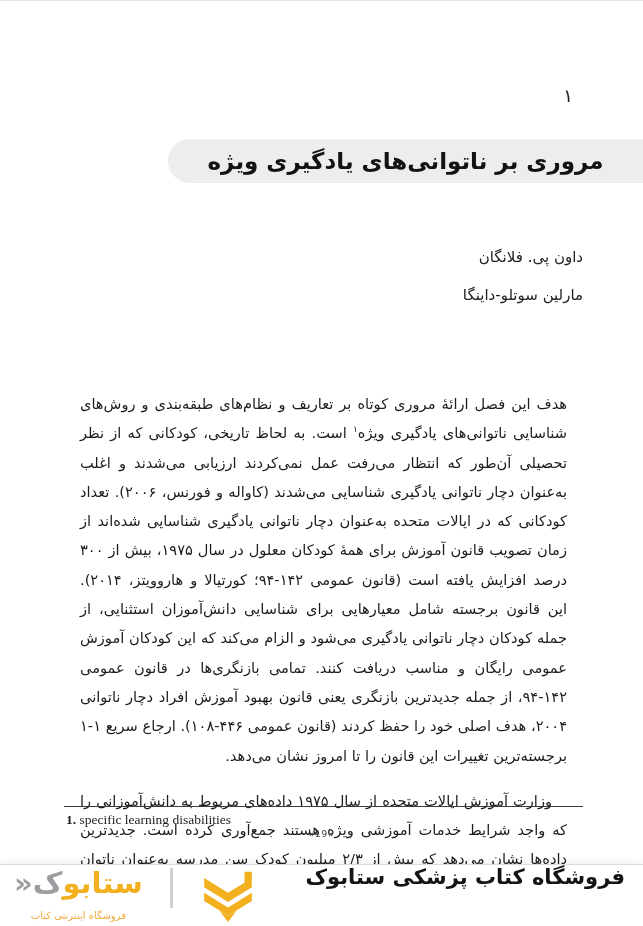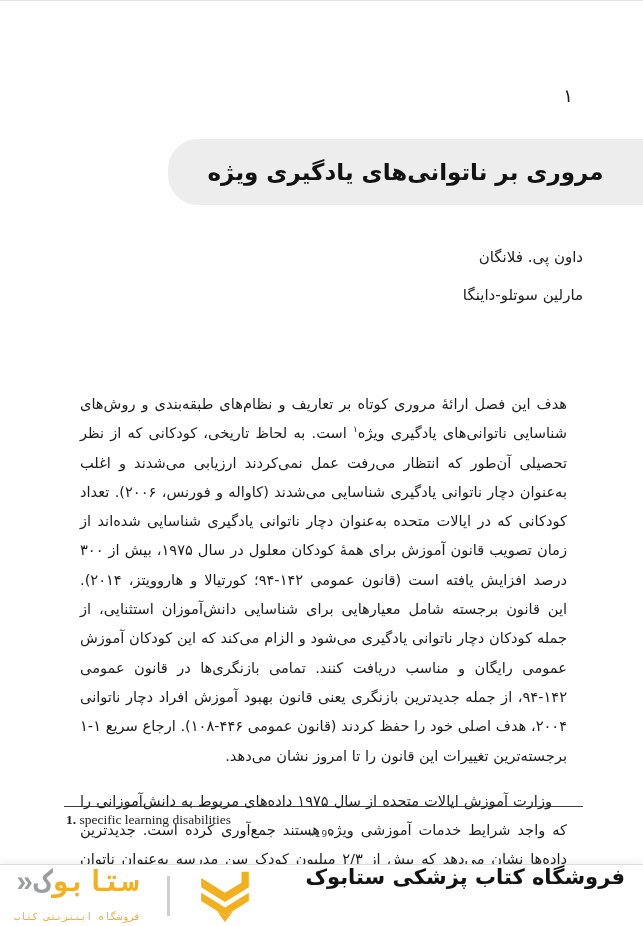--- a/index.html
+++ b/index.html
@@ -16,21 +16,21 @@
   
   .chapter-number {
     position: absolute;
     top: 84px; right: 70px;
     font-size: 18px;
     color: #1b1b1b;
   }
   .title-box {
     position: absolute;
     top: 138px; left: 168px; right: 0;
-    height: 66px;
+    height: 44px;
     background: #ededed;
     border-radius: 30px 0 0 30px;
     display: flex;
     align-items: center;
     justify-content: center;
   }
   .title-box h1 {
     margin: 0;
     font-size: 23px;
     font-weight: 700;
@@ -107,24 +107,22 @@
     letter-spacing: 5.5px;
     color: #1b1b1b;
     white-space: nowrap;
     cursor: pointer;
   }
   .website-url .accent { color: #f2b01e; }
   .logo-group {
     position: absolute;
     left: 14px; top: 3px;
     display: flex;
-    align-items: center;
     gap: 27px;
     cursor: pointer;
-    font-family: Liberation Mono, monospace;
   }
   .logo-textcol { text-align: center; }
   .logo-wordmark {
     direction: rtl;
     font-size: 29px;
     font-weight: 700;
     line-height: 30px;
     white-space: nowrap;
   }
   .logo-wordmark .wm-main { color: #f2b01e; }

